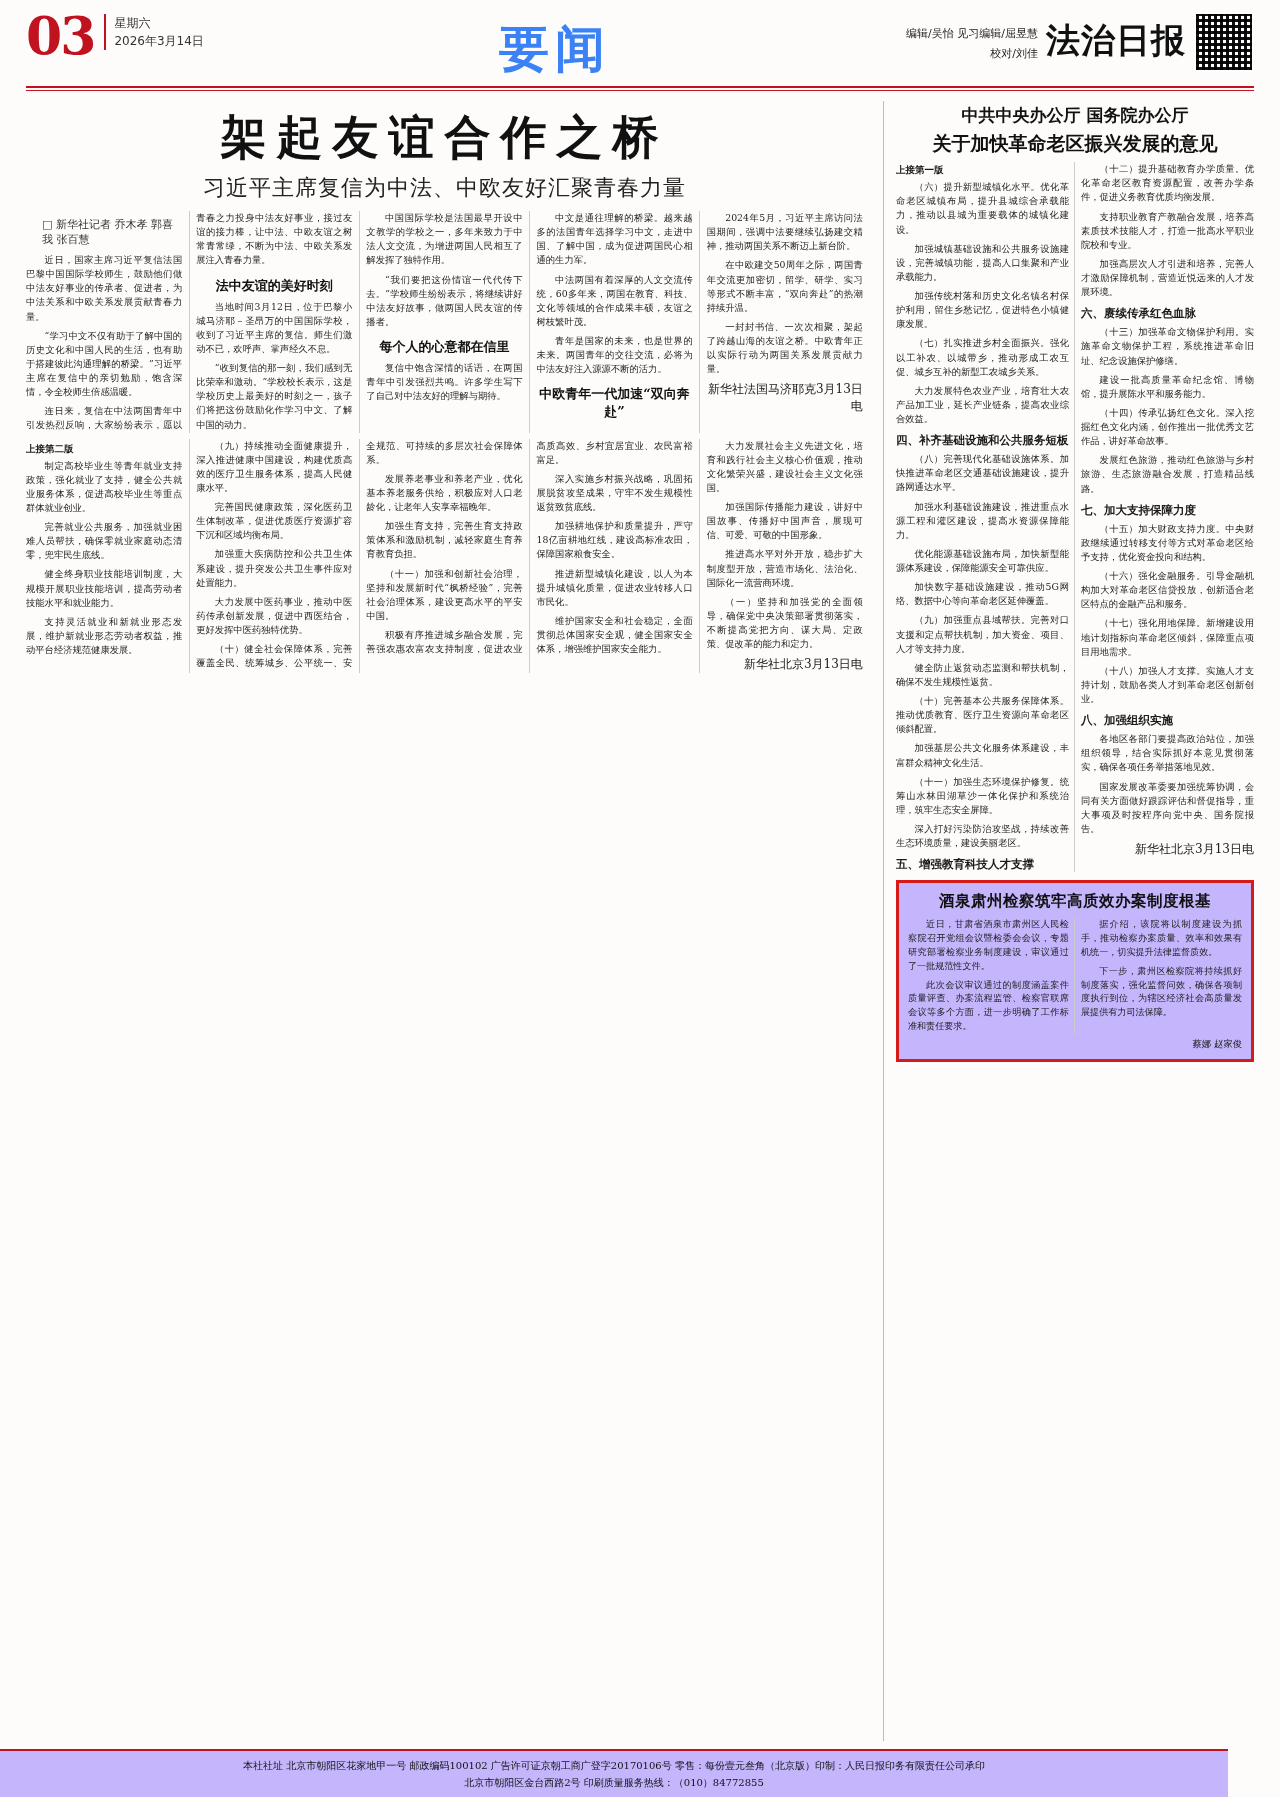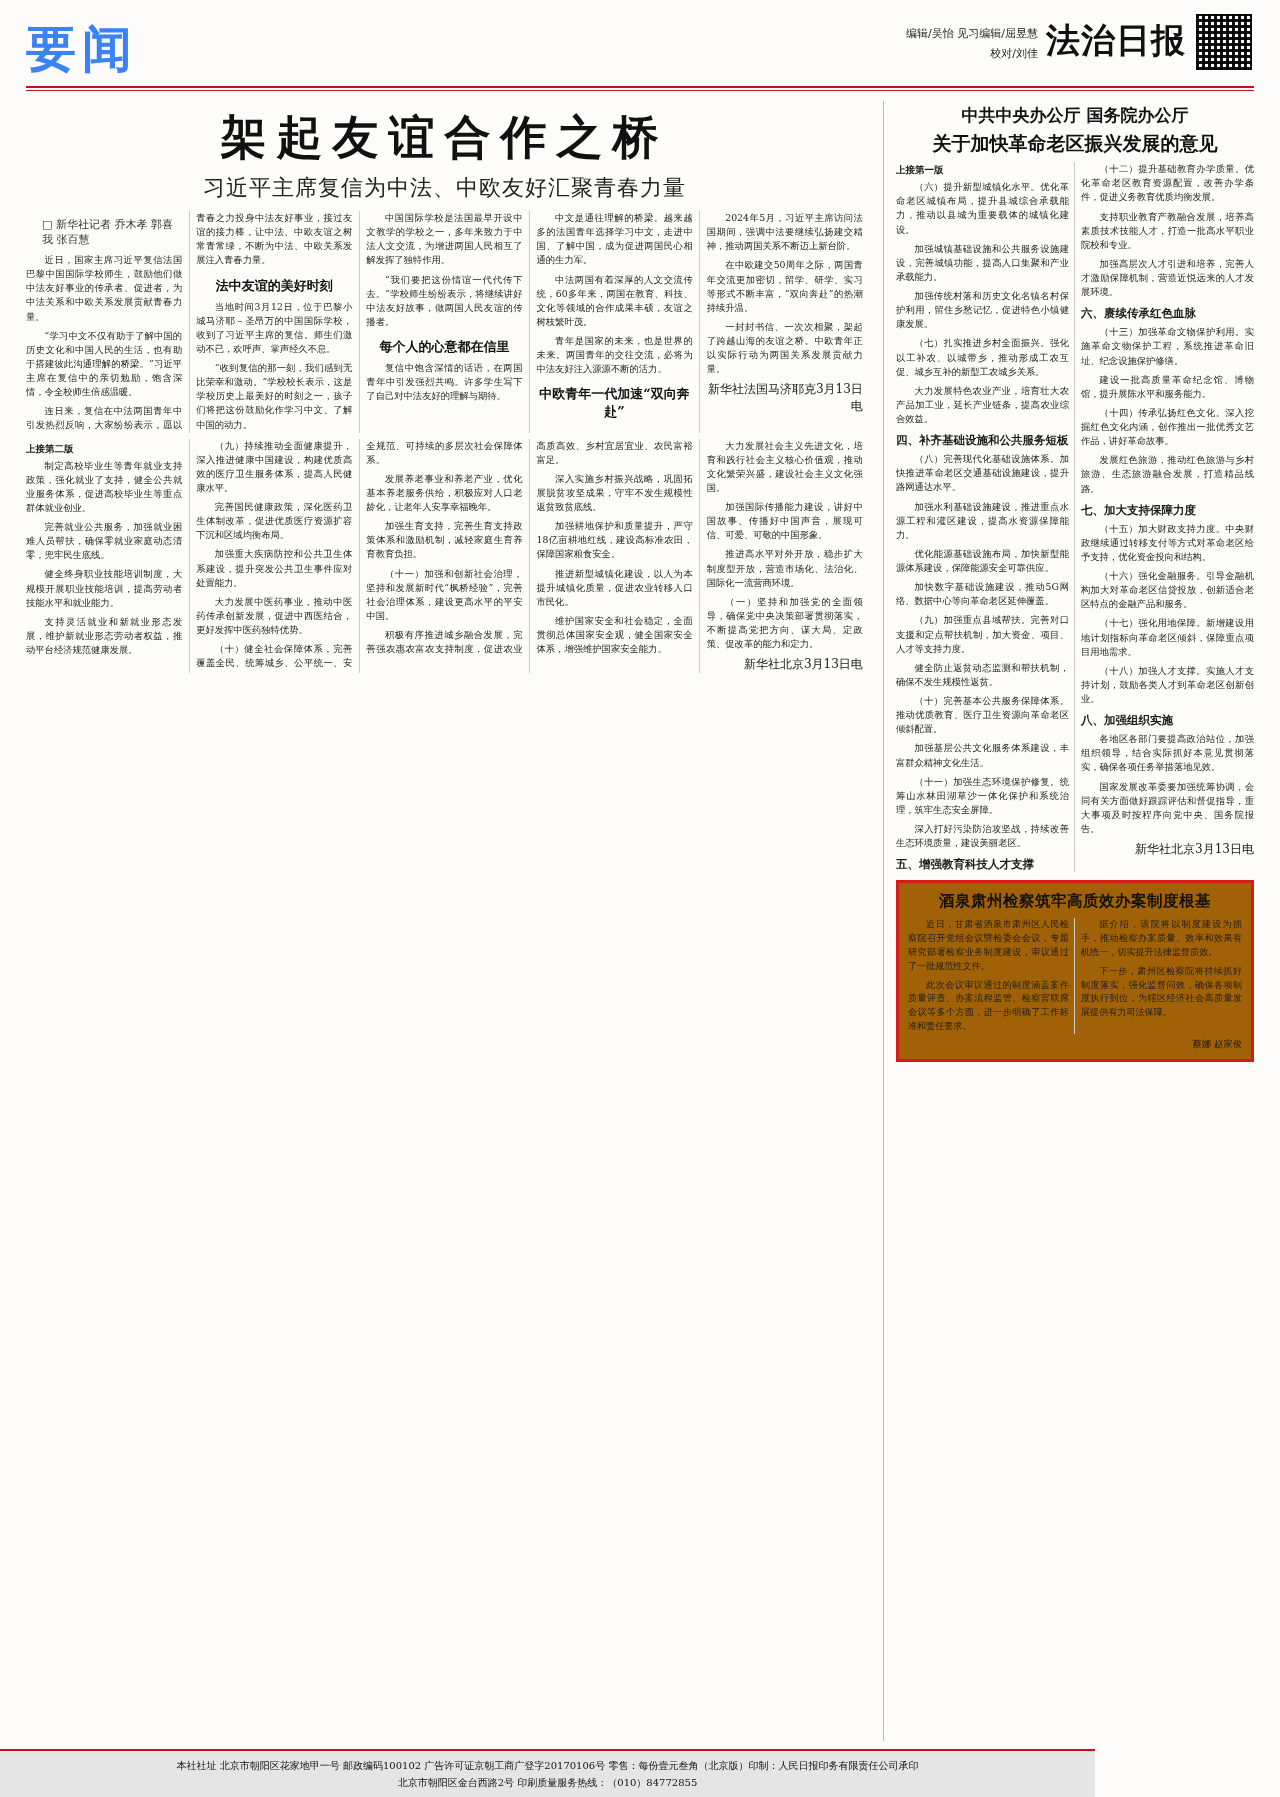--- a/index.html
+++ b/index.html
@@ -82,43 +82,50 @@
     font-size:19px;font-weight:bold;text-align:center;line-height:1.4;margin:0 0 6px 0;color:#111;
   }
   .doc-tag{font-size:9.5px;font-weight:bold;margin:2px 0 3px 0;font-family:"DejaVu Serif","Liberation Serif",serif;}
   h4.secnum{
     font-size:11.5px;font-weight:bold;margin:7px 0 4px 0;text-align:left;
     font-family:"DejaVu Serif","Liberation Serif",serif;
   }
 
   
   .boxed{
-    border:3px solid #d61a1a;padding:8px 9px;margin-top:8px;background:#a16207;
+    border:3px solid #d61a1a;padding:8px 9px;margin-top:8px;background:#c4b5fd;
   }
   .boxed-title{
     font-family:"DejaVu Serif","Liberation Serif",serif;
     font-size:15.5px;font-weight:bold;text-align:center;margin:0 0 6px 0;color:#111;letter-spacing:.5px;
   }
   .boxed .cols2 p.body{font-size:9.1px;}
   .sign{font-size:9.3px;text-align:right;margin-top:4px;font-family:"DejaVu Serif","Liberation Serif",serif;}
 
   
   .footer{
-    position:absolute;left:0;bottom:0;width:1095px;border-top:2px solid #c1121f;
-    padding:6px 27px;box-sizing:border-box;background:#e5e5e5;
+    position:absolute;left:0;bottom:0;width:1228px;border-top:2px solid #c1121f;
+    padding:6px 27px;box-sizing:border-box;background:#c4b5fd;
   }
   .footer-line{font-size:10px;text-align:center;color:#111;line-height:1.7;
     font-family:"DejaVu Serif","Liberation Serif",serif;}
 </style>
 </head>
 <body>
 
 <div class="page">
 
   <div class="masthead">
+    <div class="mh-left">
+      <div class="pagenum">03</div>
+      <div class="mh-datewrap">
+        <div class="mh-weekday">星期六</div>
+        <div class="mh-date">2026年3月14日</div>
+      </div>
+    </div>
     <div class="mh-center">要闻</div>
     <div class="mh-right">
       <div class="mh-credits">
         <div>编辑/吴怡  见习编辑/屈昱慧</div>
         <div>校对/刘佳</div>
       </div>
       <div class="mh-logo">法治日报</div>
       <div class="qr"></div>
     </div>
   </div>

